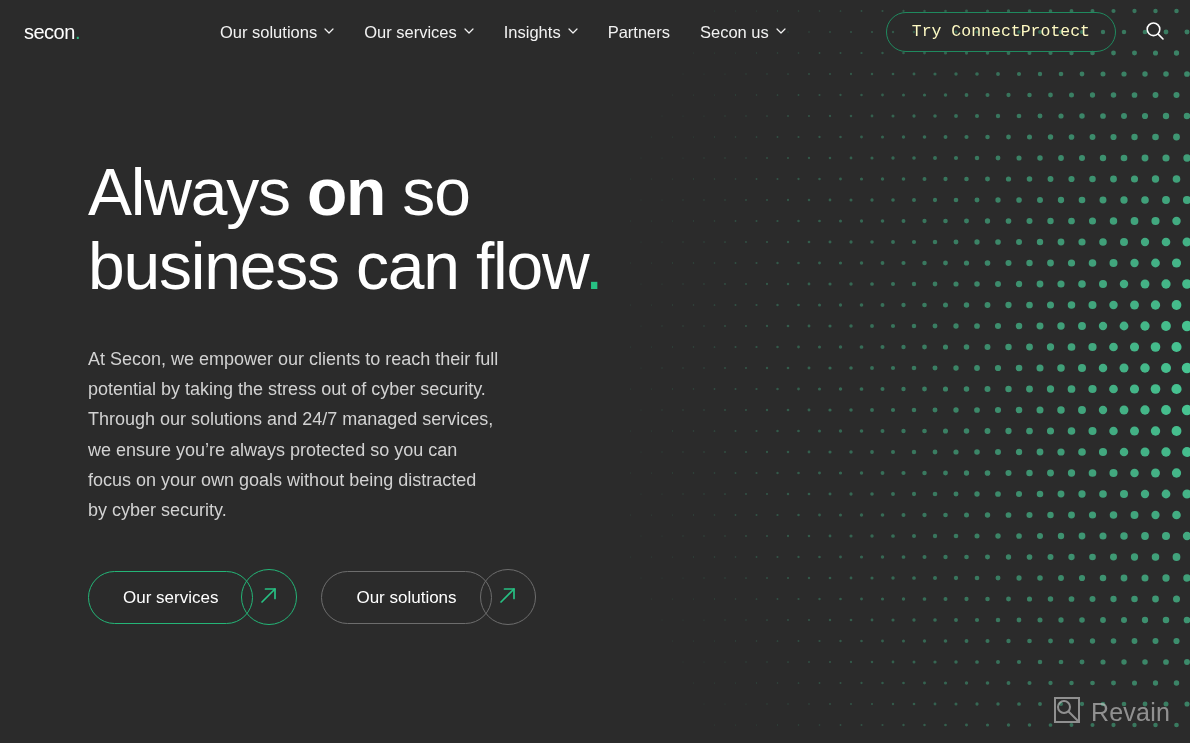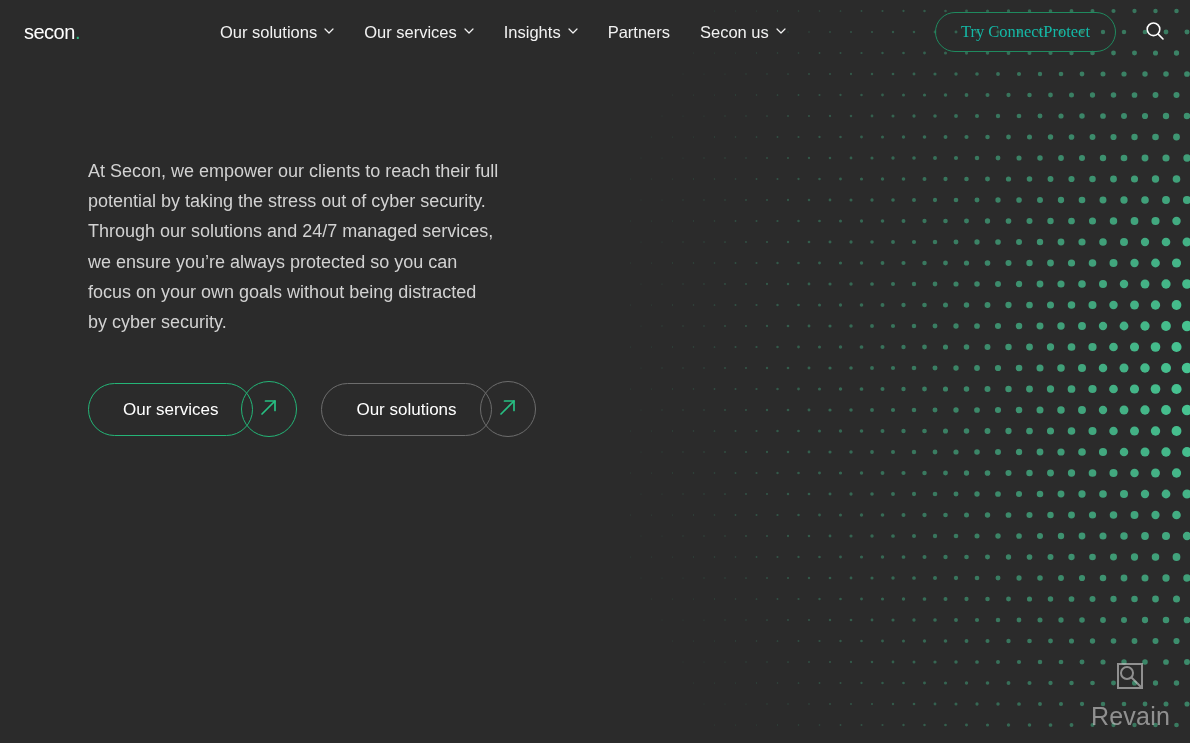--- a/index.html
+++ b/index.html
@@ -79,28 +79,28 @@
 
   .header-right {
     margin-left: auto;
     display: flex;
     align-items: center;
     gap: 26px;
   }
 
   .cta-pill {
     border: 1px solid #1f8a5f;
-    color: #14b8a6;
+    color: #fef9c3;
     background: transparent;
     border-radius: 999px;
     padding: 11px 25px;
     font-size: 16.5px;
     line-height: 1;
     cursor: pointer;
-    font-family: Liberation Serif, serif;
+    font-family: Liberation Mono, monospace;
     white-space: nowrap;
   }
 
   .search-btn {
     background: none;
     border: none;
     padding: 0;
     cursor: pointer;
     display: flex;
     align-items: center;
@@ -183,21 +183,20 @@
   .watermark {
     position: absolute;
     right: 20px;
     bottom: 14px;
     z-index: 6;
     display: flex;
     align-items: center;
     gap: 9px;
     opacity: .62;
     user-select: none;
-    flex-direction: column;
   }
   .watermark-text {
     font-size: 25px;
     color: #cfcfcf;
     line-height: 1;
     font-weight: 400;
     letter-spacing: .2px;
   }
 </style>
 </head>
@@ -1365,20 +1364,23 @@
           <line x1="14.2" y1="14.1" x2="19" y2="19" stroke="#ffffff" stroke-width="1.6" stroke-linecap="round"></line>
         </svg>
       </span>
     </button>
   </div>
 
 </header>
 
 <main class="hero">
 
+  <h1 class="hero-title">
+    <span>Always </span><span class="bold">on</span><span> so business can flow</span><span class="dot">.</span>
+  </h1>
 
   <p class="hero-copy">At Secon, we empower our clients to reach their full potential by taking the stress out of cyber security. Through our solutions and 24/7 managed services, we ensure you’re always protected so you can focus on your own goals without being distracted by cyber security.</p>
 
   <div class="hero-actions">
 
     <div class="action-group">
       <button class="btn-pill primary">Our services</button>
       <div class="btn-circle primary">
         <span>
           <svg width="26" height="26" viewBox="0 0 26 26">

